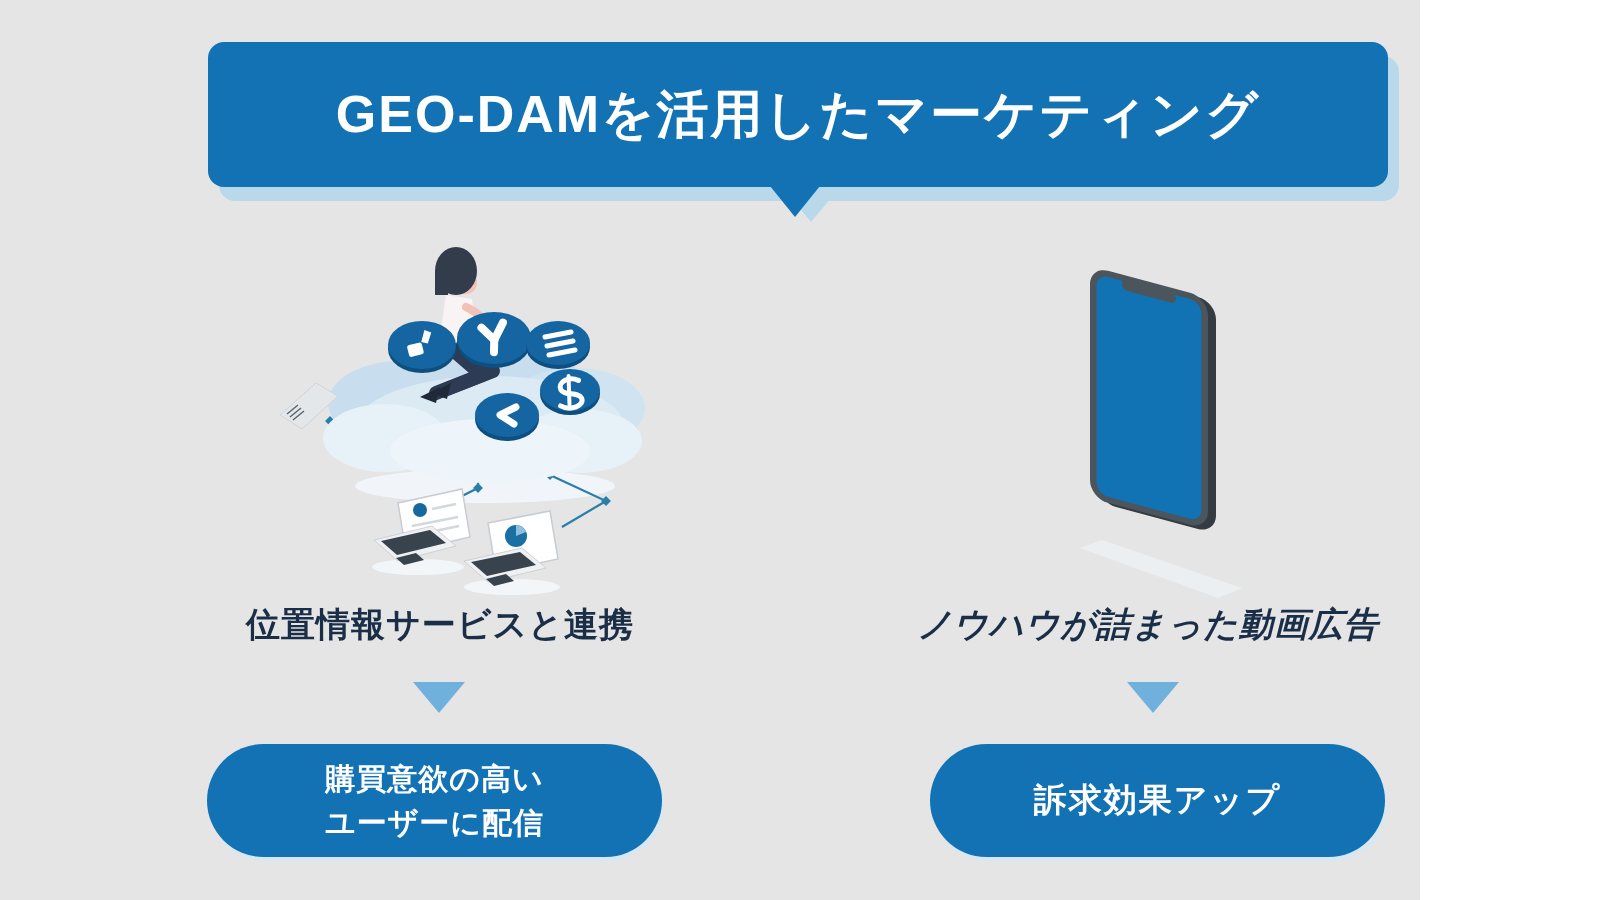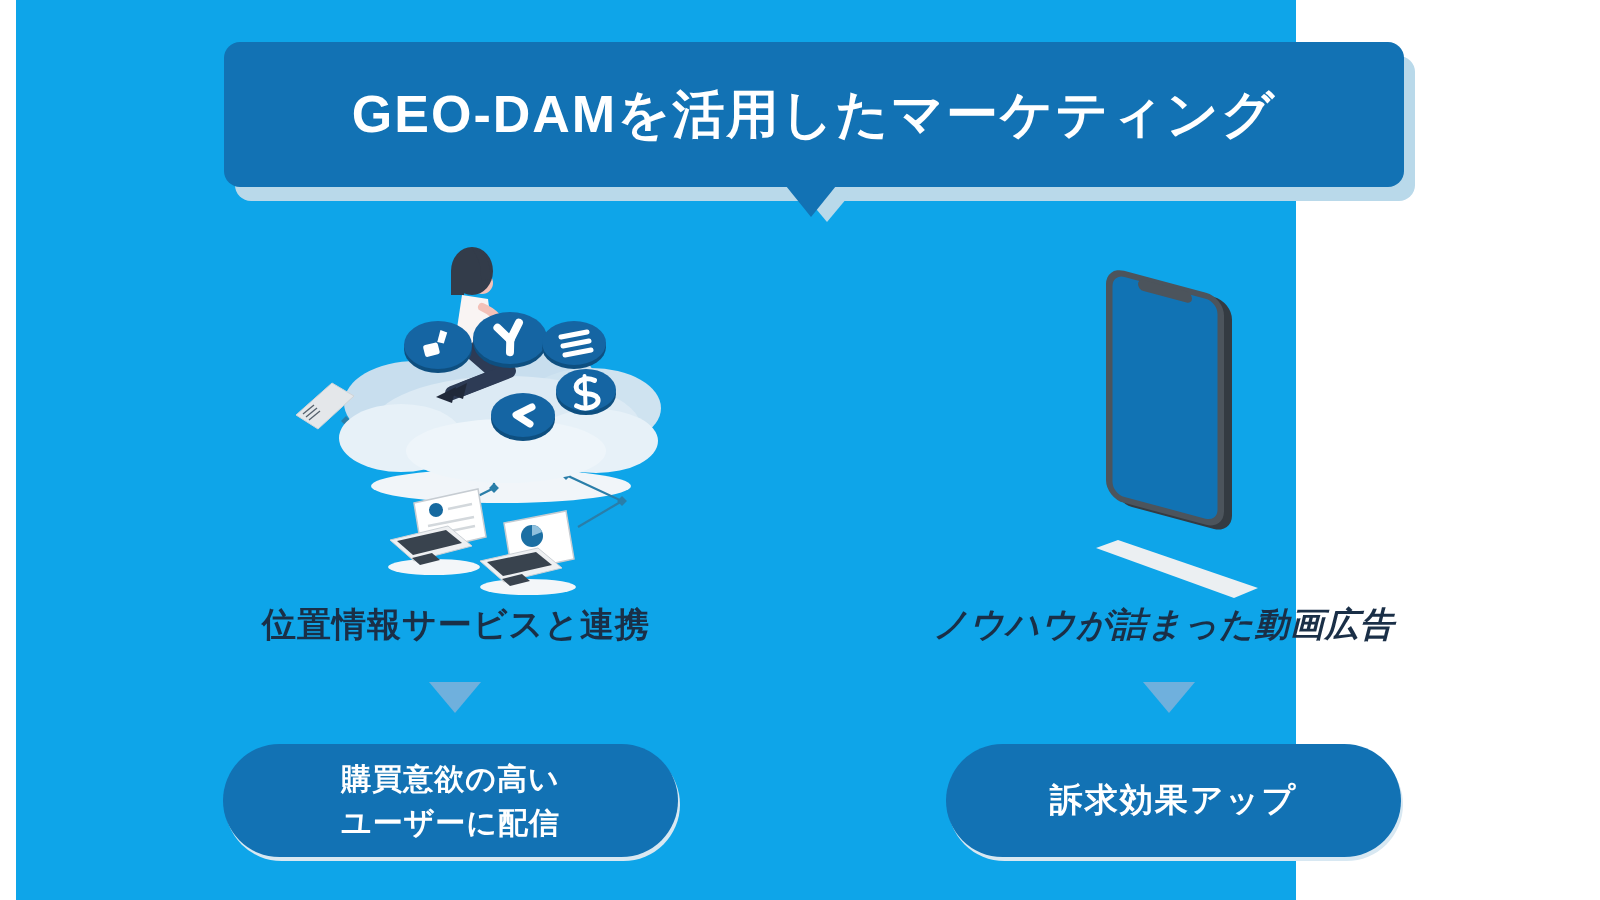--- a/index.html
+++ b/index.html
@@ -2,21 +2,21 @@
 <html><head>
 <meta charset="utf-8">
 <style>
   * { margin: 0; padding: 0; box-sizing: border-box; }
   html, body { width: 1600px; height: 900px; overflow: hidden; }
   body {
     font-family: "Liberation Sans", "DejaVu Sans", sans-serif;
     background: #ffffff;
     position: relative;
   }
-  .canvas { position: absolute; inset: 0; width: 1280px; height: 900px; background: #0ea5e9; margin-left: 16px; }
+  .canvas { position: absolute; inset: 0; width: 1420px; height: 900px; background: #e5e5e5; }
 
   
   .banner {
     position: absolute;
     left: 208px; top: 42px;
     width: 1180px; height: 145px;
     background: #1272b4;
     border-radius: 16px;
     box-shadow: 11px 14px 0 #b9d9ea;
     display: flex; align-items: center; justify-content: center;

